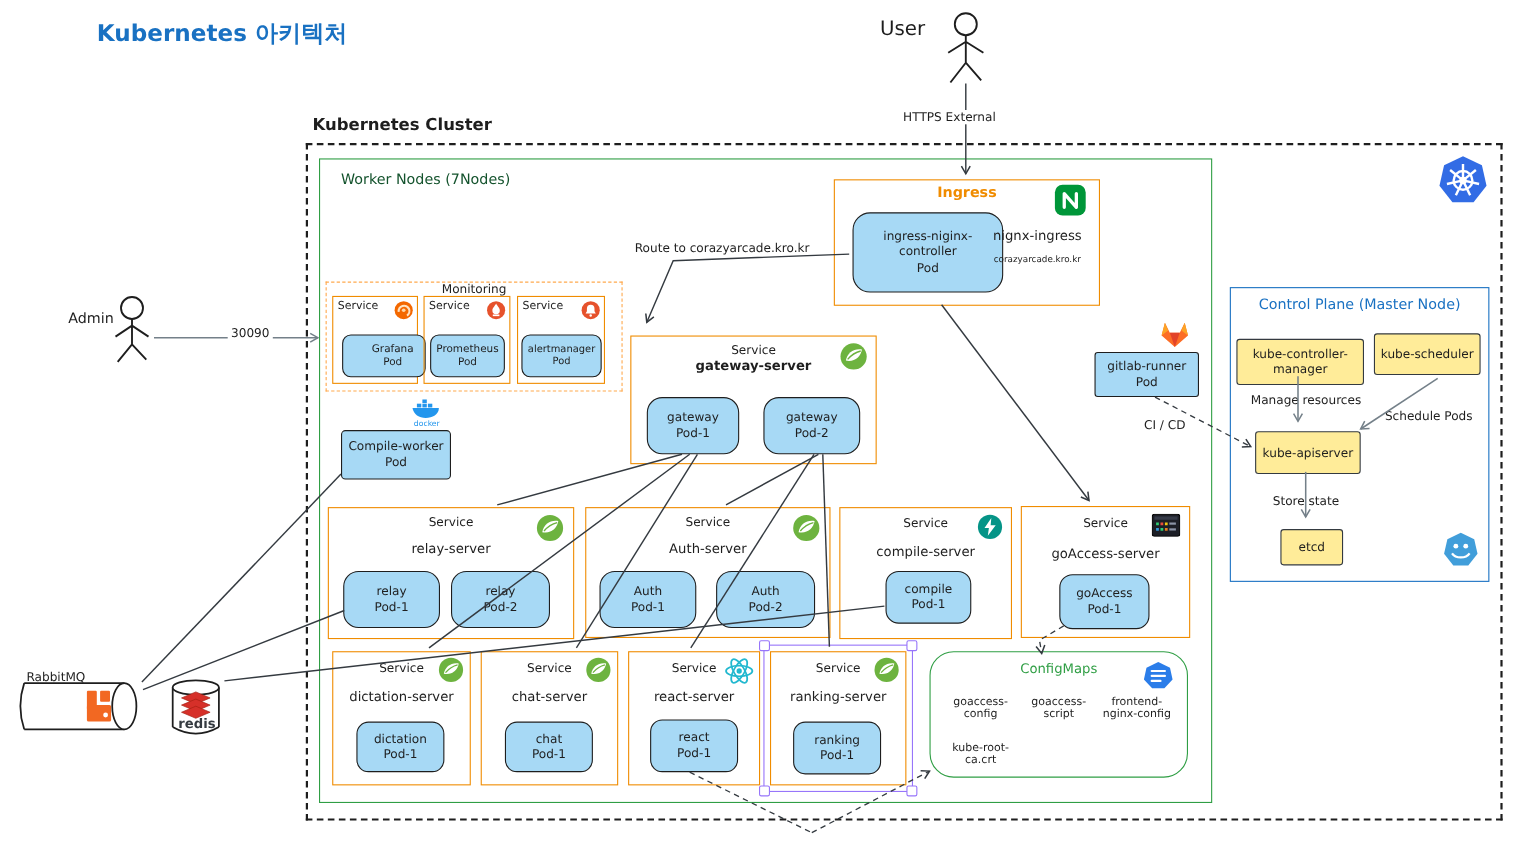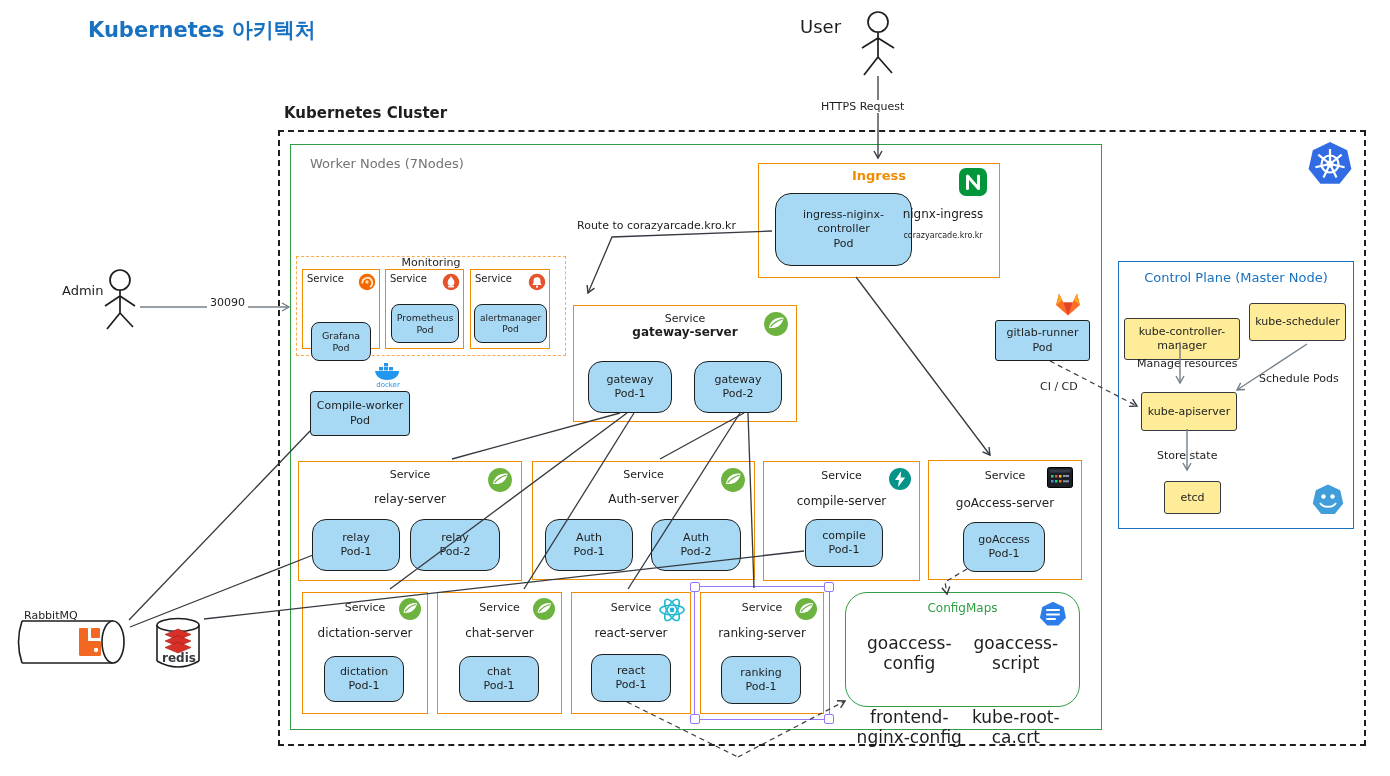--- a/index.html
+++ b/index.html
@@ -23,21 +23,21 @@
   .slabel{font-size:11px;}
   .sname{font-size:12px;}
   .minipod{font-size:9.5px;line-height:1.2;}
   .edge-label{position:absolute;font-size:11px;background:#fff;padding:0 3px;z-index:32;}
   .plain-label{position:absolute;font-size:11px;z-index:32;}
   .icon{position:absolute;z-index:5;display:block;}
   .selbox{position:absolute;border:1.5px solid #9775fa;z-index:8;pointer-events:none;}
   .handle{position:absolute;width:8px;height:8px;background:#fff;border:1.5px solid #9775fa;
           border-radius:2px;z-index:9;}
   .cm-items{position:absolute;left:10px;right:10px;top:40px;display:grid;
-            grid-template-columns:1fr 1fr;row-gap:34px;font-size:17px;text-align:center;z-index:4;}
+            grid-template-columns:1fr 1fr 1fr;row-gap:20px;font-size:10px;text-align:center;z-index:4;}
 </style>
 </head>
 <body>
 
 <div id="stage">
 
   <div class="abs" style="left:88px;top:16px;font-size:21px;font-weight:bold;color:#1971c2;">Kubernetes 아키텍처</div>
 
   <div class="abs" style="left:284px;top:104px;font-size:15px;font-weight:600;">Kubernetes Cluster</div>
   <div class="dashcluster" style="left:278px;top:130px;width:1084px;height:612px;"></div>
@@ -53,21 +53,21 @@
           <line x1="24" y1="24" x2="30.5" y2="37.5"></line>
         <line x1="24" y1="24" x2="17.5" y2="37.5"></line>
           <line x1="24" y1="24" x2="9.4" y2="27.3"></line>
         <line x1="24" y1="24" x2="12.3" y2="14.6"></line>
       </g>
       <circle cx="24" cy="24" r="3.4" fill="#fff"></circle>
     </svg>
   </span>
 
   <div class="greenbox" style="left:290px;top:144px;width:810px;height:584px;"></div>
-  <div class="abs" style="left:310px;top:156px;font-size:13px;color:#737373;z-index:3;">Worker Nodes (7Nodes)</div>
+  <div class="abs" style="left:310px;top:156px;font-size:13px;color:#14532d;z-index:3;">Worker Nodes (7Nodes)</div>
 
   <div class="svc" style="left:758px;top:163px;width:240px;height:113px;">
     <div class="ctr" style="margin-top:4px;font-size:13px;font-weight:bold;color:#f08c00;">Ingress</div>
   </div>
   <div class="pod" style="left:775px;top:193px;width:135px;height:71px;border-radius:16px;">
     <div>ingress-niginx-</div>
     <div>controller</div>
     <div>Pod</div>
   </div>
   <span class="icon" style="left:958px;top:167px;">
@@ -86,21 +86,21 @@
 
     <div class="svc" style="left:5px;top:12px;width:76px;height:78px;">
       <div style="position:absolute;left:4px;top:3px;font-size:10px;">Service</div>
       <span class="icon" style="right:3px;top:3px;">
         <svg width="18" height="18" viewBox="0 0 24 24">
           <circle cx="12" cy="12" r="11" fill="#f46800"></circle>
           <path d="M6,14 a6.5,6.5 0 1 1 10,4.5" fill="none" stroke="#ffe3c2" stroke-width="2.6"></path>
           <circle cx="12" cy="12" r="2.2" fill="#ffd8a8"></circle>
         </svg>
       </span>
-      <div class="pod minipod" style="left:8px;top:52px;width:58px;height:37px;border-radius:8px;">
+      <div class="pod minipod" style="left:8px;top:34px;width:58px;height:37px;border-radius:8px;padding-left:16px;">
         <div>Grafana</div>
         <div>Pod</div>
       </div>
     </div>
 
     <div class="svc" style="left:88px;top:12px;width:77px;height:78px;">
       <div style="position:absolute;left:4px;top:3px;font-size:10px;">Service</div>
       <span class="icon" style="right:3px;top:3px;">
         <svg width="18" height="18" viewBox="0 0 24 24">
           <circle cx="12" cy="12" r="11" fill="#e6522c"></circle>
@@ -124,21 +124,21 @@
         </svg>
       </span>
       <div class="pod" style="left:3px;top:34px;width:71px;height:37px;border-radius:8px;font-size:9px;line-height:1.2;">
         <div>alertmanager</div>
         <div>Pod</div>
       </div>
     </div>
   </div>
 
   <div class="abs" style="left:800px;top:16px;font-size:18px;">User</div>
-  <div class="edge-label" style="left:818px;top:100px;">HTTPS Request</div>
+  <div class="edge-label" style="left:818px;top:100px;">HTTPS External</div>
   <div class="abs" style="left:62px;top:283px;font-size:13px;">Admin</div>
   <div class="edge-label" style="left:207px;top:296px;">30090</div>
 
   <span class="icon" style="left:374px;top:363px;">
     <svg width="28" height="18" viewBox="0 0 28 18">
       <path d="M1,8 h24 c0,6 -6,9 -12,9 C7,17 2,14 1,8 Z" fill="#2396ed"></path>
       <rect x="5" y="4" width="4" height="3.4" fill="#2396ed"></rect>
         <rect x="10" y="4" width="4" height="3.4" fill="#2396ed"></rect>
       <rect x="15" y="4" width="4" height="3.4" fill="#2396ed"></rect>
         <rect x="10" y="0" width="4" height="3.4" fill="#2396ed"></rect>
@@ -350,21 +350,21 @@
     </svg>
   </span>
   <div class="pod" style="left:995px;top:320px;width:93px;height:39px;border-radius:3px;">
     <div>gitlab-runner</div>
     <div>Pod</div>
   </div>
   <div class="edge-label" style="left:1037px;top:380px;">CI / CD</div>
 
   <div class="bluebox" style="left:1118px;top:261px;width:234px;height:266px;">
     <div class="ctr" style="margin-top:8px;font-size:13px;color:#1971c2;">Control Plane (Master Node)</div>
-    <div class="ybox" style="left:5px;top:56px;width:114px;height:40px;">
+    <div class="ybox" style="left:5px;top:46px;width:114px;height:40px;">
       <div>kube-controller-</div>
       <div>manager</div>
     </div>
     <div class="ybox" style="left:130px;top:41px;width:95px;height:36px;">
       <div>kube-scheduler</div>
     </div>
     <div class="plain-label" style="left:18px;top:95px;">Manage resources</div>
     <div class="plain-label" style="left:140px;top:110px;">Schedule Pods</div>
     <div class="ybox" style="left:22px;top:130px;width:94px;height:37px;">
       <div>kube-apiserver</div>

